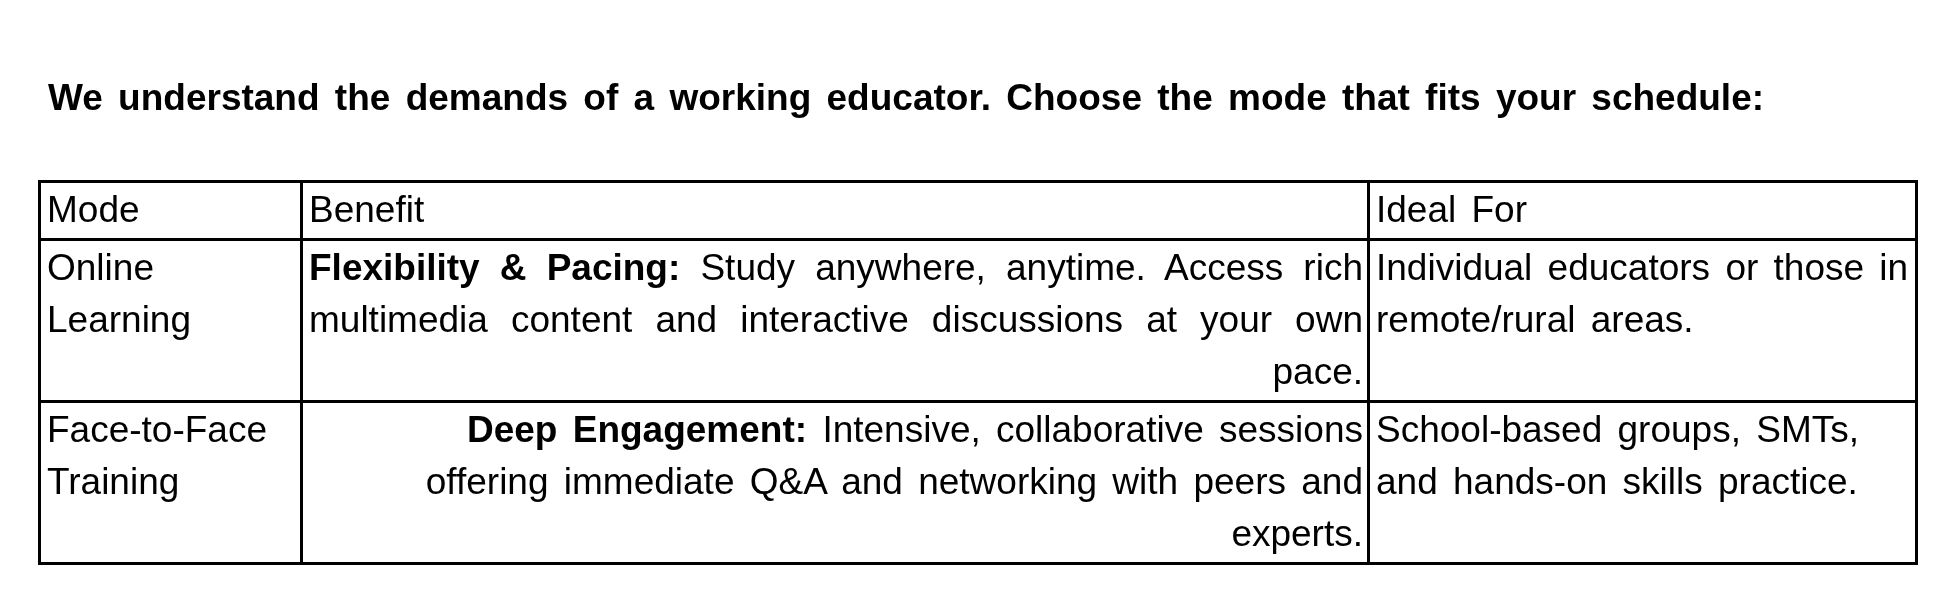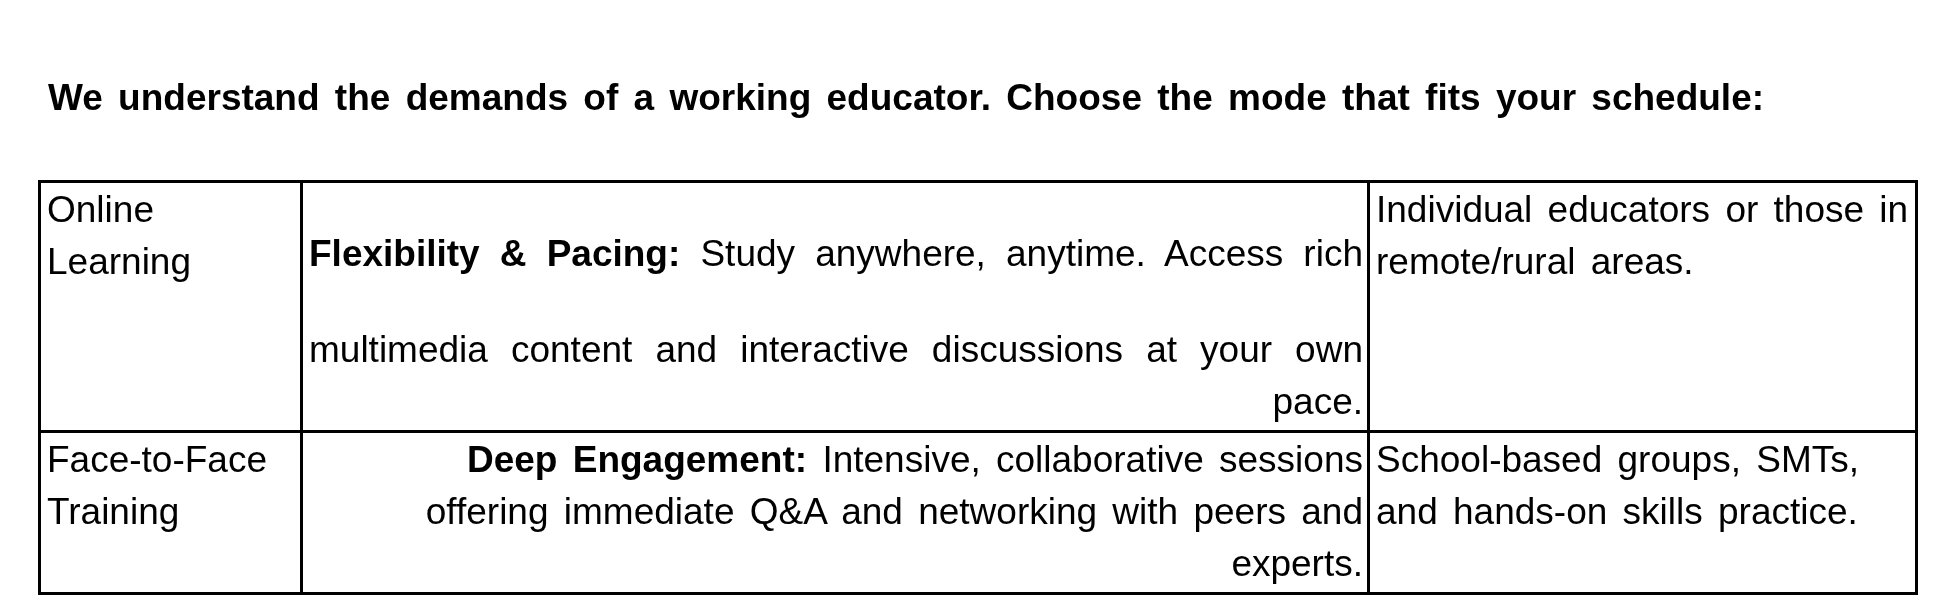--- a/index.html
+++ b/index.html
@@ -39,36 +39,40 @@
   table.modes col.c-mode  { width: 262px; }
   table.modes col.c-ben   { width: 1067px; }
   table.modes col.c-ideal { width: 548px; }
   th.hdr { font-weight: bold; }
   td.mode-cell { font-weight: bold; margin-top: 19px; }
   td.ideal-cell { padding-right: 25px; }
   .bline { display: block; text-align: right; }
   .bline.just {
     text-align: justify;
     text-align-last: justify;
-    margin-top: 44px;
   }
   b.lead { font-weight: bold; }
 </style>
 </head>
 <body>
 
 <p class="intro">We understand the demands of a working educator. Choose the mode that fits your schedule:</p>
 
 <table class="modes">
   <colgroup>
     <col class="c-mode">
     <col class="c-ben">
     <col class="c-ideal">
   </colgroup>
   <tbody>
+    <tr>
+      <th class="hdr">Mode</th>
+      <th class="hdr">Benefit</th>
+      <th class="hdr">Ideal For</th>
+    </tr>
 
     <tr>
       <td class="mode-cell">Online Learning</td>
       <td class="benefit-cell">
         <span class="bline just"><b class="lead">Flexibility &amp; Pacing:</b> <span>Study anywhere, anytime. Access rich</span></span>
         <span class="bline just">multimedia content and interactive discussions at your own</span>
         <span class="bline">pace.</span>
       </td>
       <td class="ideal-cell">Individual educators or those in remote/rural areas.</td>
     </tr>

